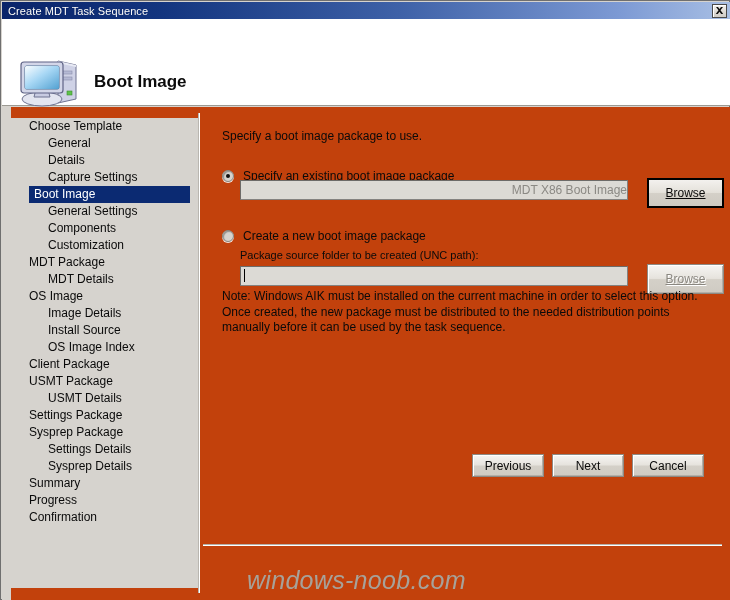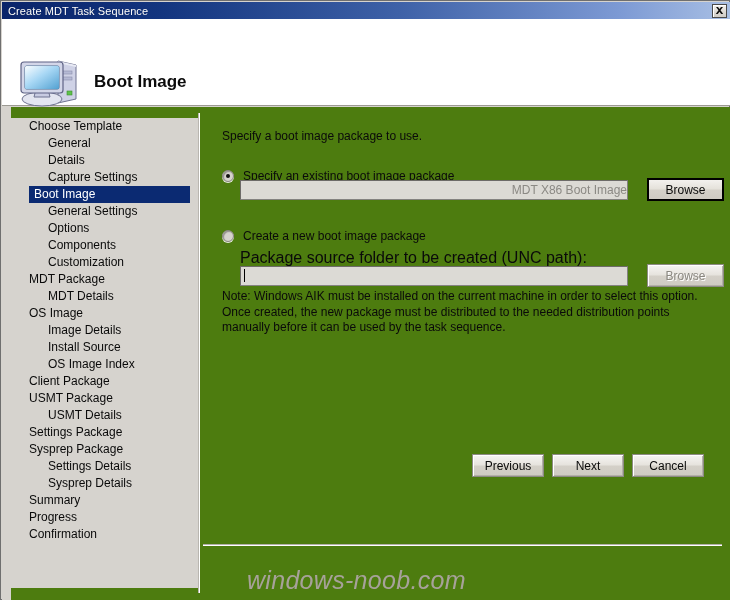--- a/index.html
+++ b/index.html
@@ -87,21 +87,21 @@
     color: #0b0b0b;
     white-space: nowrap;
   }
 
   
   .body {
     position: absolute;
     left: 1px; top: 106px;
     width: 728px;
     height: 493px;
-    background: #4d7c0f;
+    background: #c2410c;
     box-sizing: border-box;
   }
 
   
   .nav {
     position: absolute;
     left: 9px;
     top: 11px;
     width: 187px;
     height: 470px;
@@ -181,21 +181,21 @@
     margin-left: 9px;
     font-size: 12px;
     color: #0a0a0a;
     white-space: nowrap;
   }
 
   .field-label {
     position: absolute;
     left: 28px;
     top: 142px;
-    font-size: 16px;
+    font-size: 11px;
     color: #0a0a0a;
     white-space: nowrap;
   }
 
   .textbox {
     position: absolute;
     height: 20px;
     border: 1px solid #848280;
     border-top-color: #6d6b68;
     border-left-color: #6d6b68;
@@ -228,21 +228,22 @@
     box-sizing: border-box;
     display: flex;
     align-items: center;
     justify-content: center;
     cursor: default;
     white-space: nowrap;
   }
   .btn.browse {
     position: absolute;
     width: 77px;
-    height: 23px;
+    height: 30px;
+    text-decoration: underline;
   }
   .btn.browse1 {
     left: 435px;
     top: 71px;
     border: 2px solid #000000;
     box-shadow: none;
     background: linear-gradient(to bottom, #f3f1ee 0%, #e4e1da 48%, #d4d0c8 52%, #cecac2 100%);
   }
   .btn.browse2 {
     left: 435px;
@@ -353,21 +354,20 @@
 
   <div class="body">
 
     <div class="nav" id="nav-list">
         <div class="nav-item">Choose Template</div>
         <div class="nav-item sub">General</div>
         <div class="nav-item sub">Details</div>
         <div class="nav-item sub">Capture Settings</div>
         <div class="nav-item selected">Boot Image</div>
         <div class="nav-item sub">General Settings</div>
-        <div class="nav-item sub">Options</div>
         <div class="nav-item sub">Components</div>
         <div class="nav-item sub">Customization</div>
         <div class="nav-item">MDT Package</div>
         <div class="nav-item sub">MDT Details</div>
         <div class="nav-item">OS Image</div>
         <div class="nav-item sub">Image Details</div>
         <div class="nav-item sub">Install Source</div>
         <div class="nav-item sub">OS Image Index</div>
         <div class="nav-item">Client Package</div>
         <div class="nav-item">USMT Package</div>

